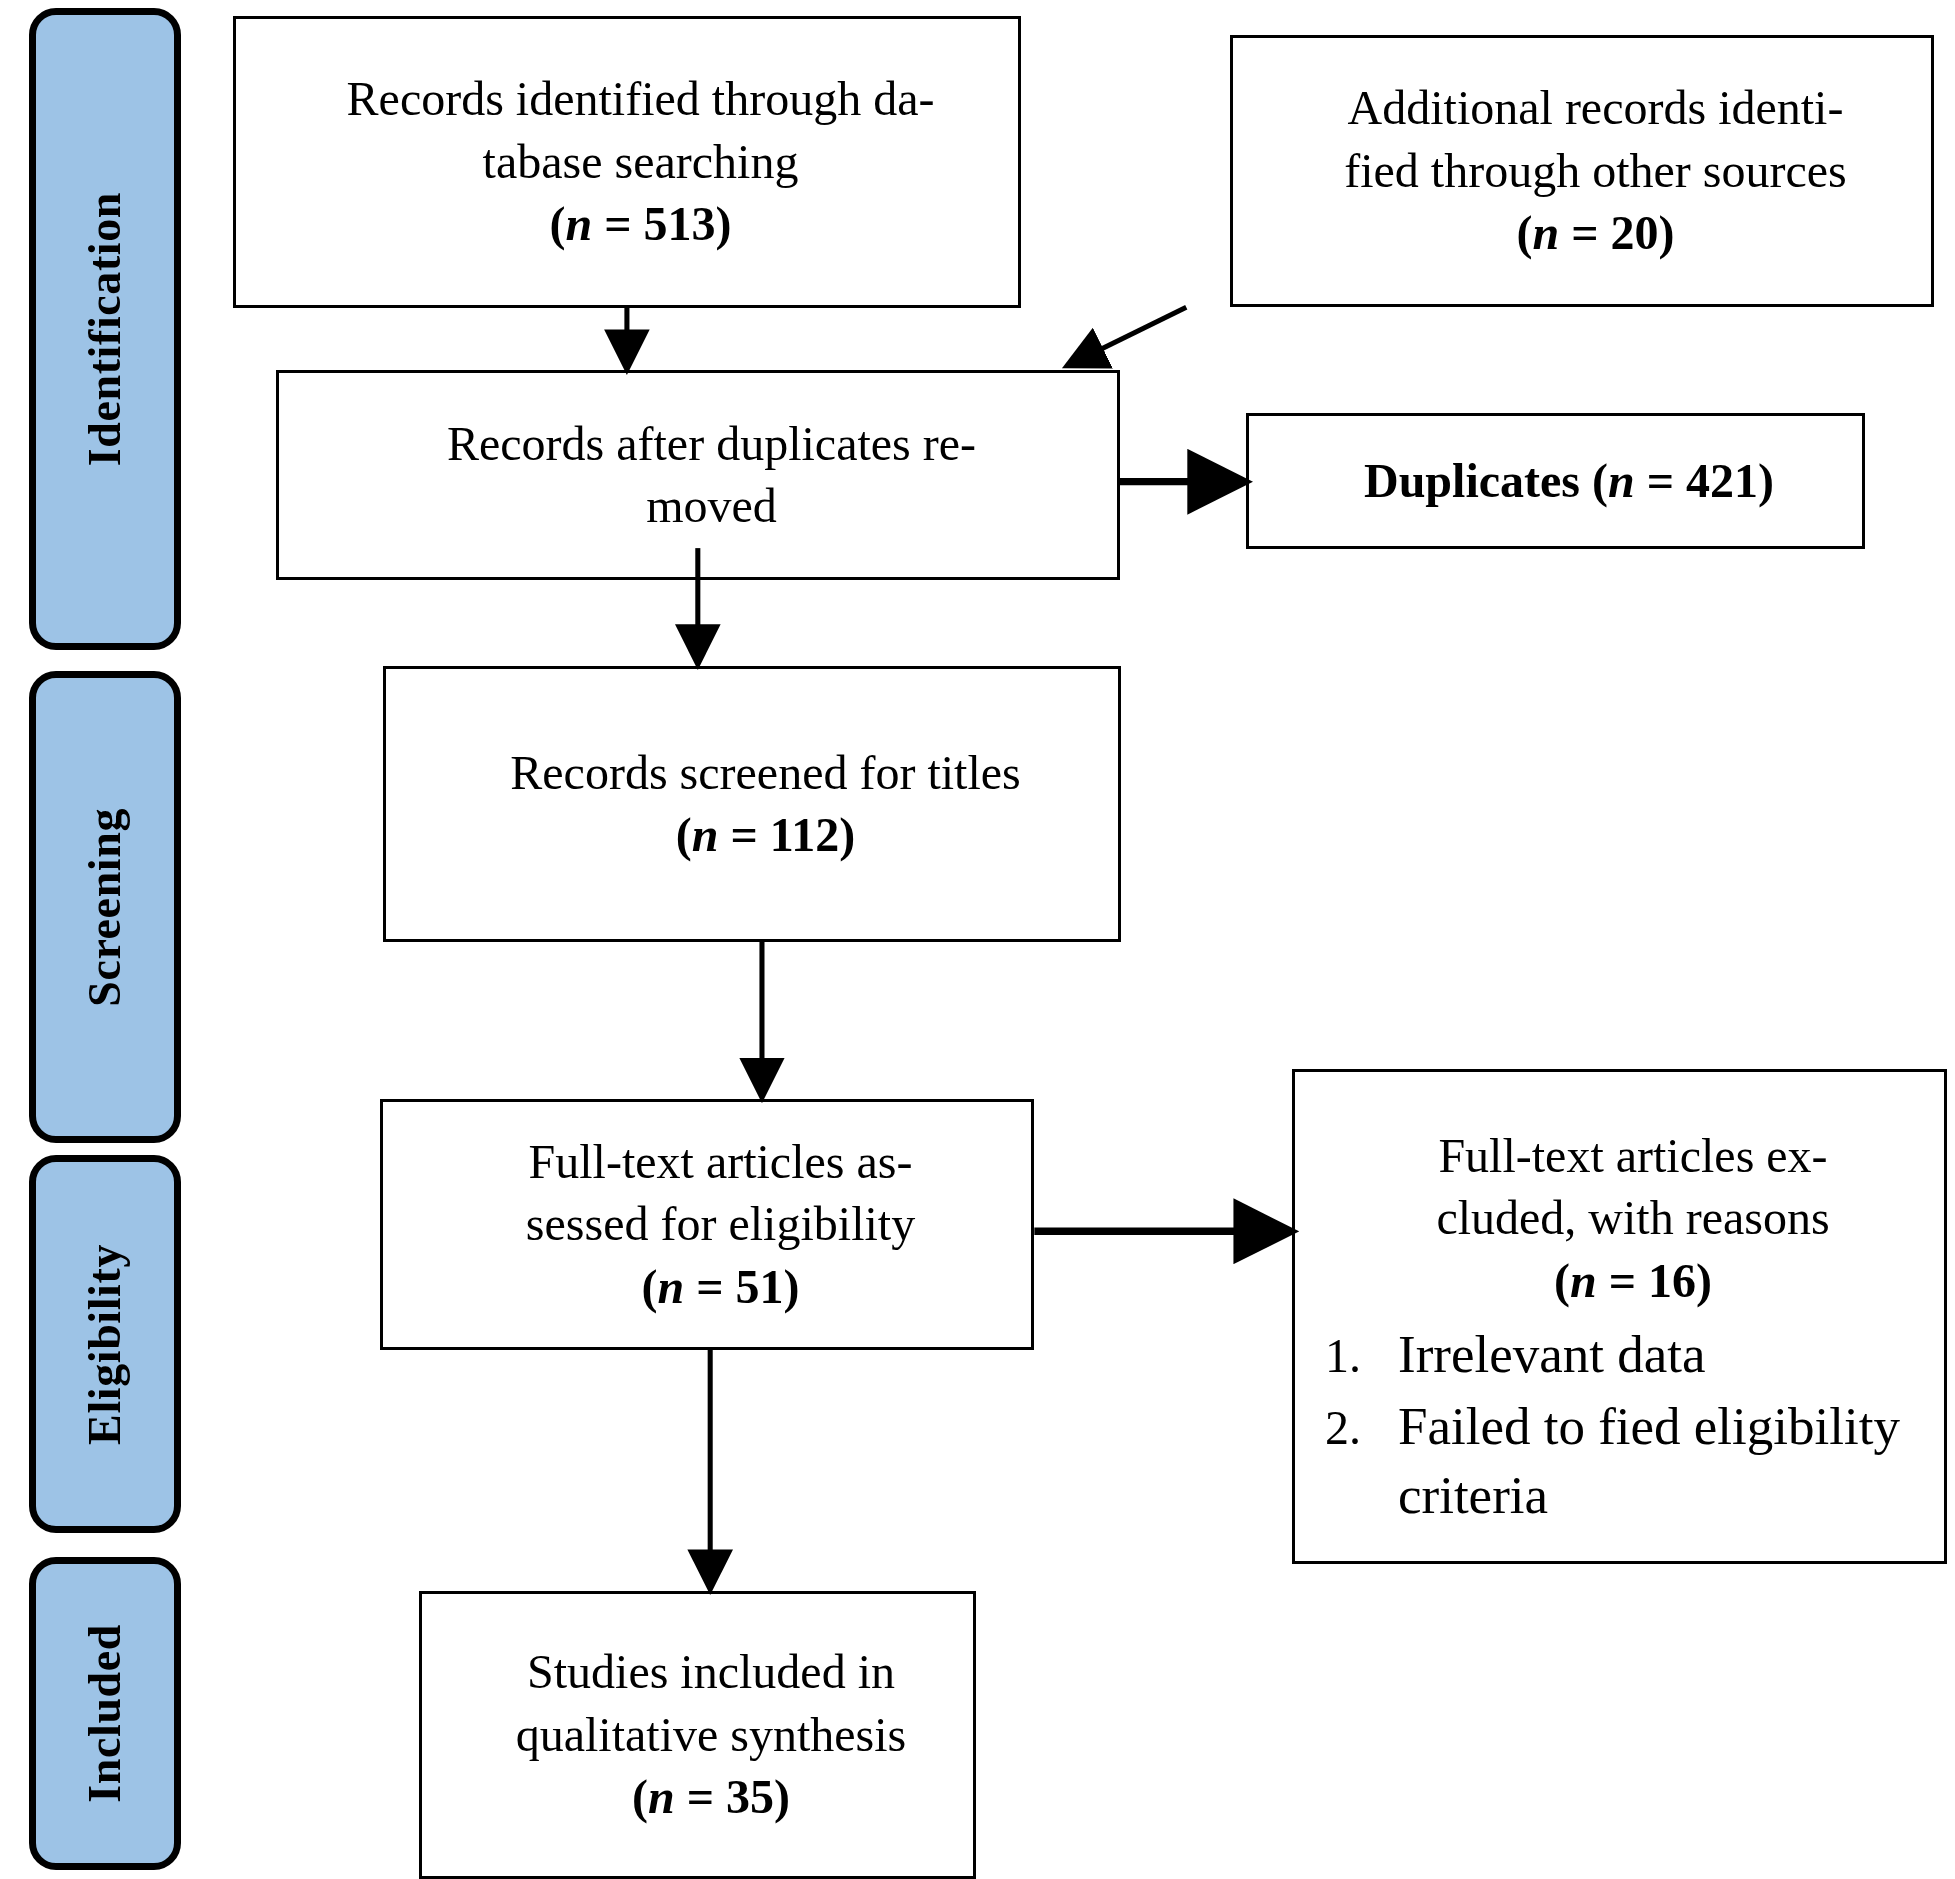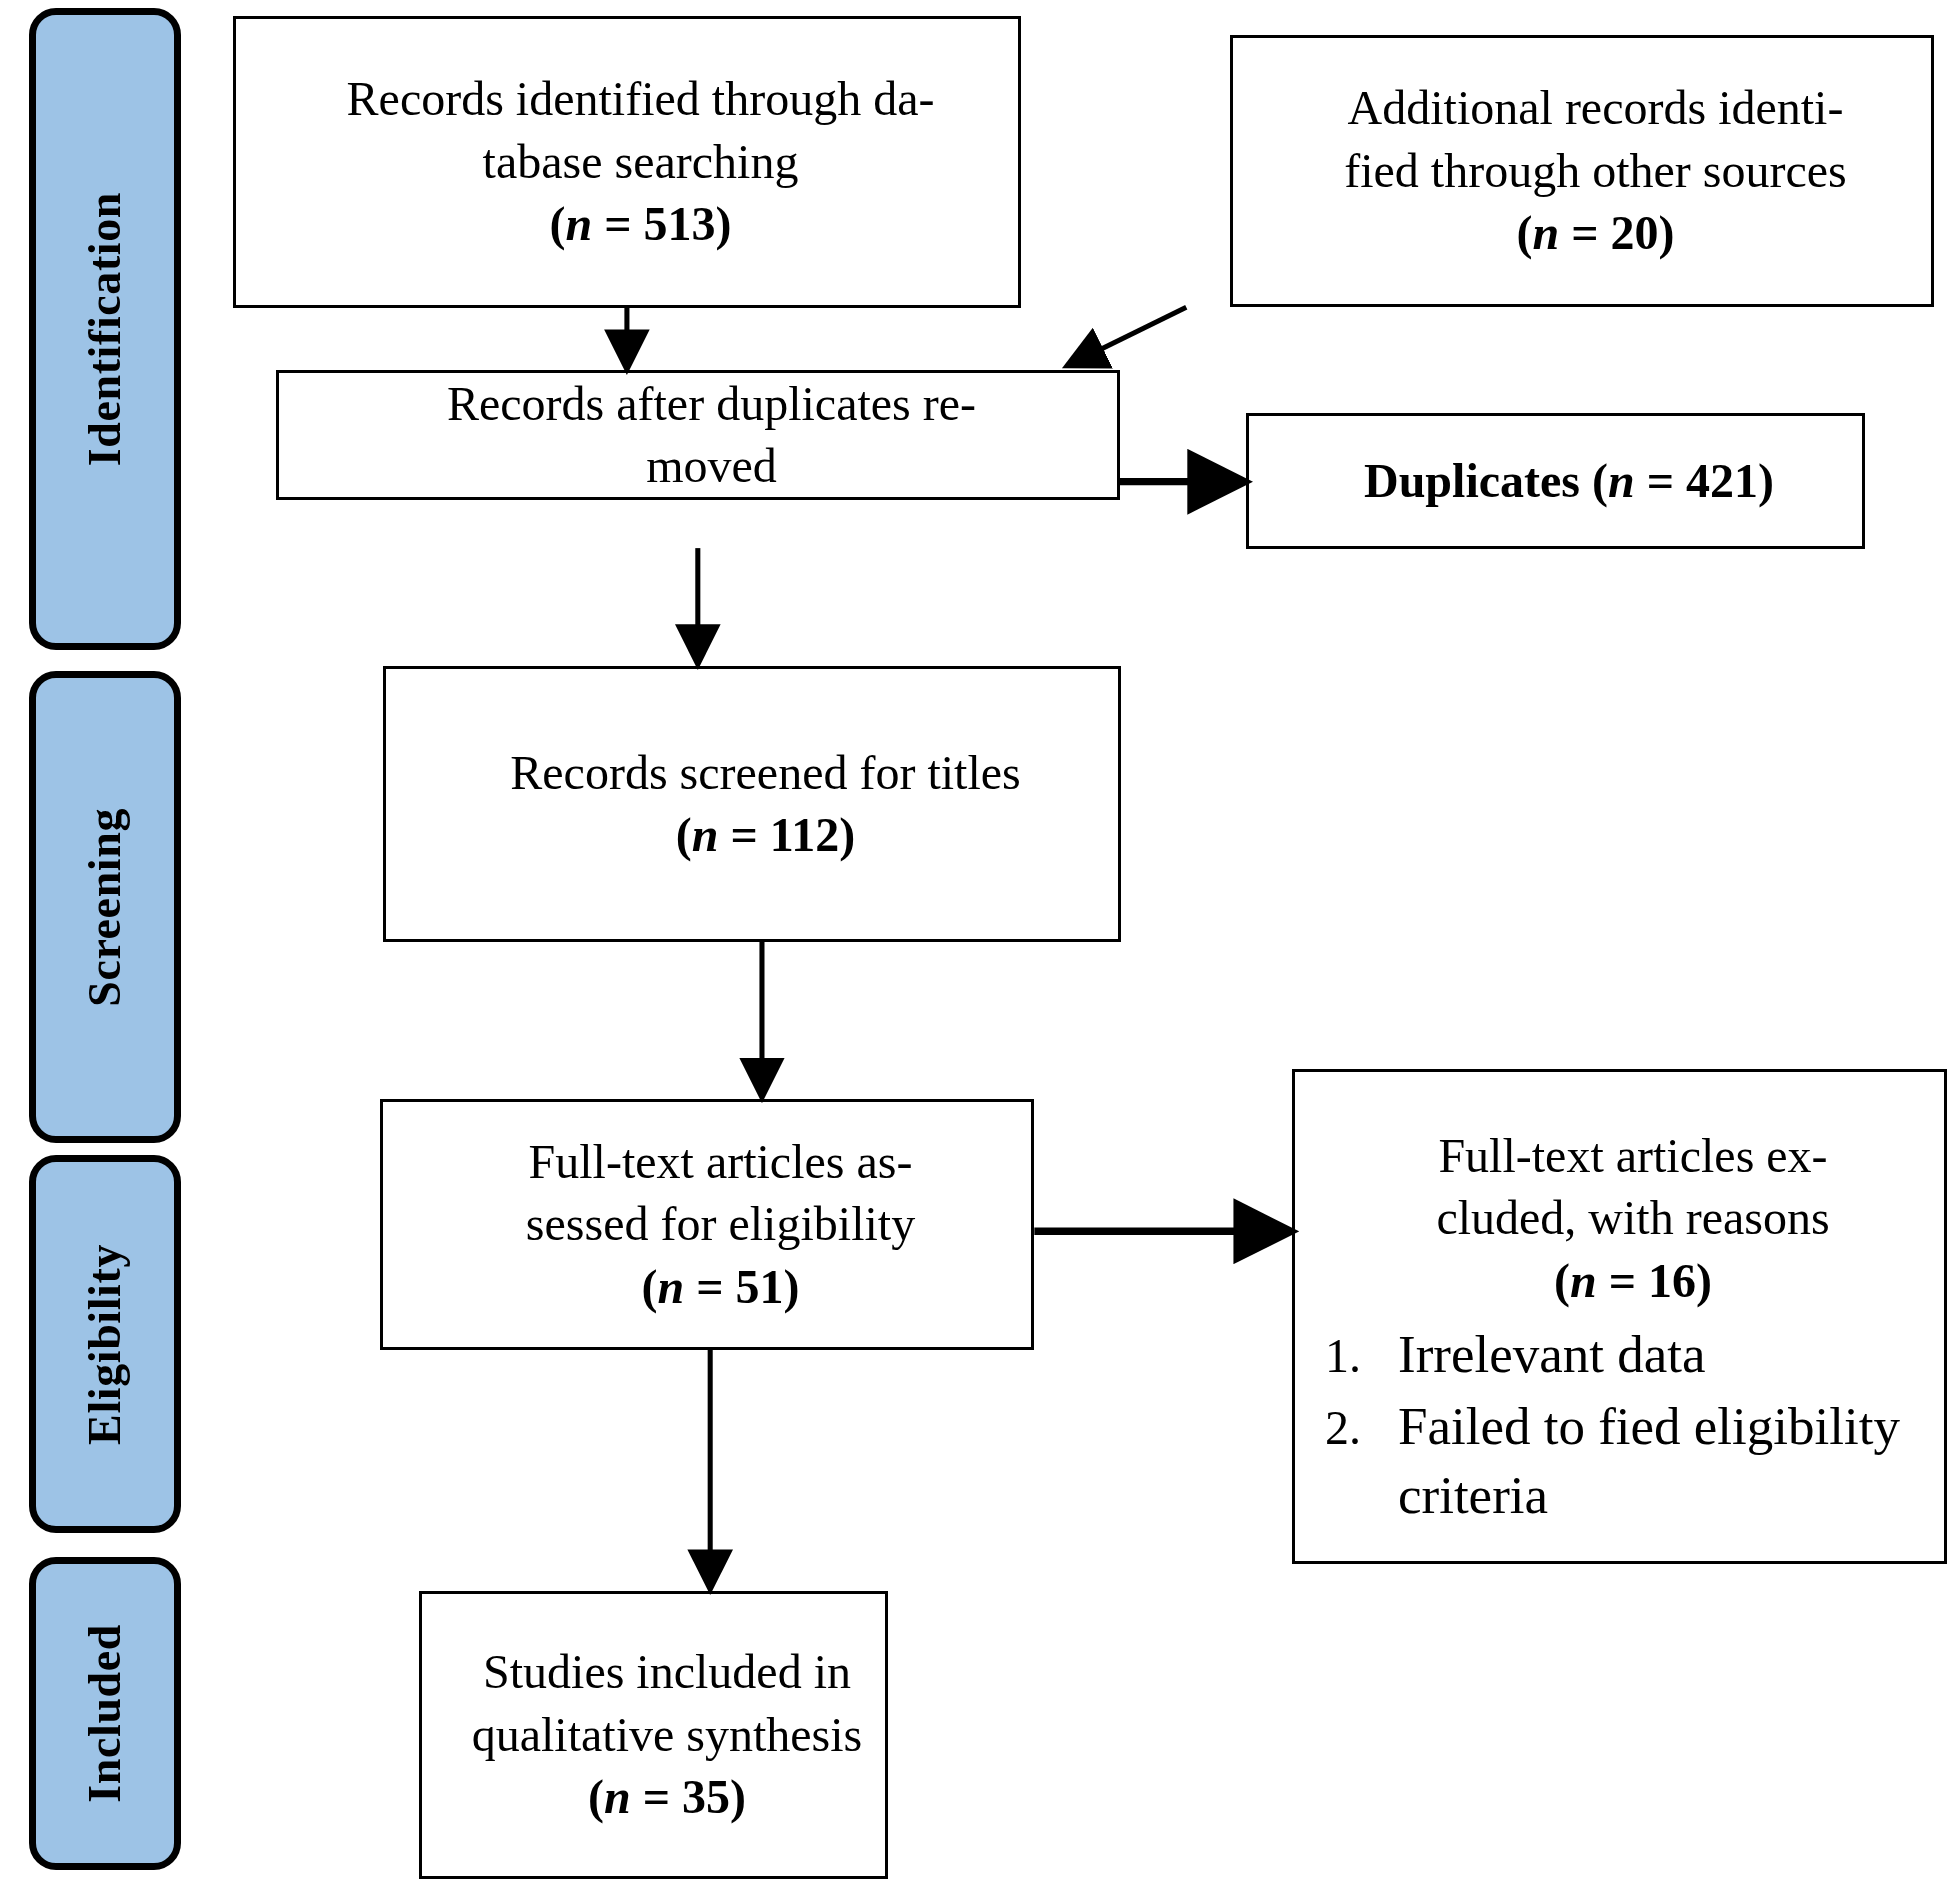--- a/index.html
+++ b/index.html
@@ -117,21 +117,21 @@
     <span class="line">tabase searching</span>
     <span class="line nval">(<i>n</i> = 513)</span>
   </div>
 
   <div class="flow-box" style="left:1230px; top:35px; width:704px; height:272px;">
     <span class="line">Additional records identi-</span>
     <span class="line">fied through other sources</span>
     <span class="line nval">(<i>n</i> = 20)</span>
   </div>
 
-  <div class="flow-box" style="left:276px; top:370px; width:844px; height:130px;">
+  <div class="flow-box" style="left:276px; top:370px; width:844px; height:210px;">
     <span class="line">Records after duplicates re-</span>
     <span class="line">moved</span>
   </div>
 
   <div class="flow-box" style="left:1246px; top:413px; width:619px; height:136px;">
     <span class="line nval">Duplicates (<i>n</i> = 421)</span>
   </div>
 
   <div class="flow-box" style="left:383px; top:666px; width:738px; height:276px;text-align:right;">
     <span class="line">Records screened for titles</span>
@@ -149,21 +149,21 @@
       <span class="line">Full-text articles ex-</span>
       <span class="line">cluded, with reasons</span>
       <span class="line nval">(<i>n</i> = 16)</span>
     </div>
     <ol class="reason-list">
       <li>Irrelevant data</li>
       <li>Failed to fied eligibility criteria</li>
     </ol>
   </div>
 
-  <div class="flow-box" style="left:419px; top:1591px; width:469px; height:288px;">
+  <div class="flow-box" style="left:419px; top:1591px; width:557px; height:288px;">
     <span class="line">Studies included in</span>
     <span class="line">qualitative synthesis</span>
     <span class="line nval">(<i>n</i> = 35)</span>
   </div>
 
   <svg id="connectors" viewBox="0 0 3474 3339">
     <defs>
       <marker id="ah" markerWidth="9" markerHeight="9" refX="7.4" refY="4.5" orient="auto" markerUnits="strokeWidth">
         <path d="M0,0 L9,4.5 L0,9 Z" fill="#000000"></path>
       </marker>

